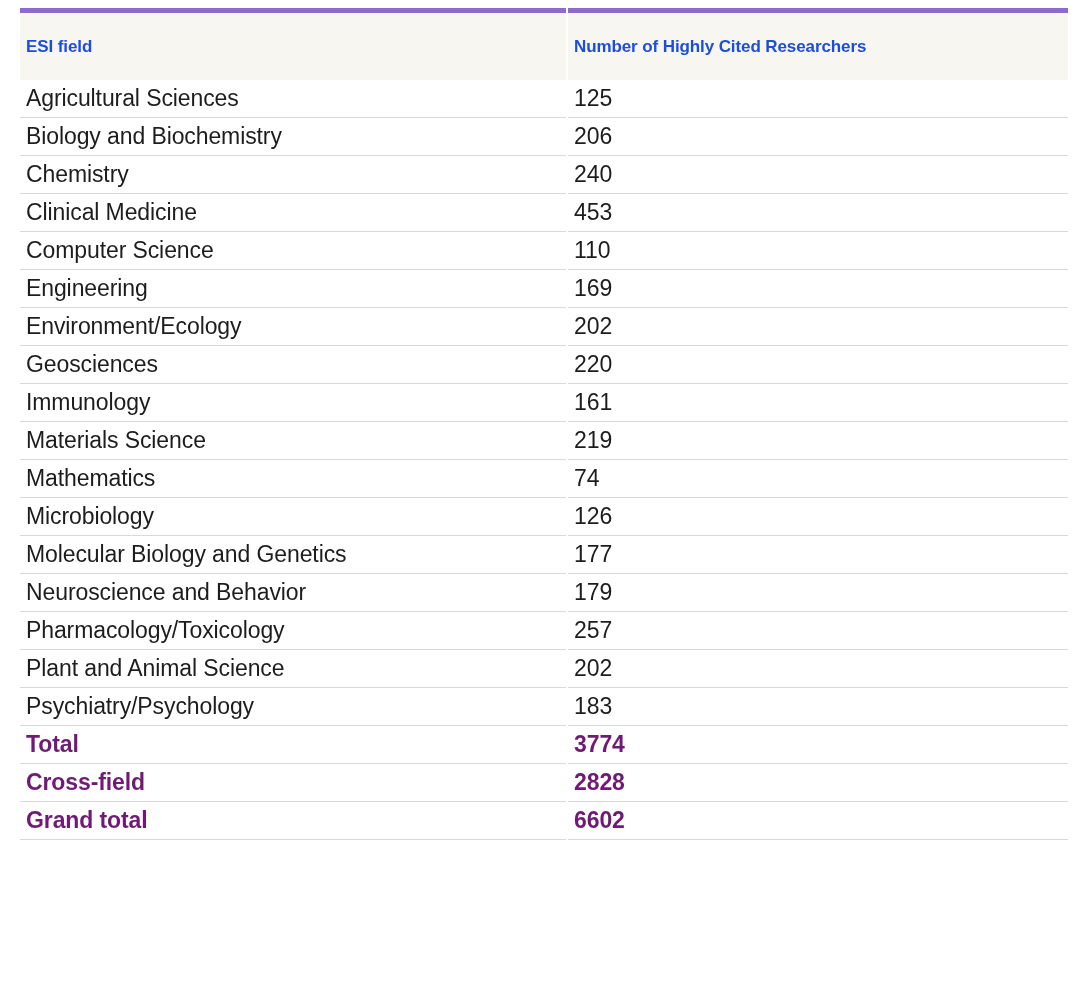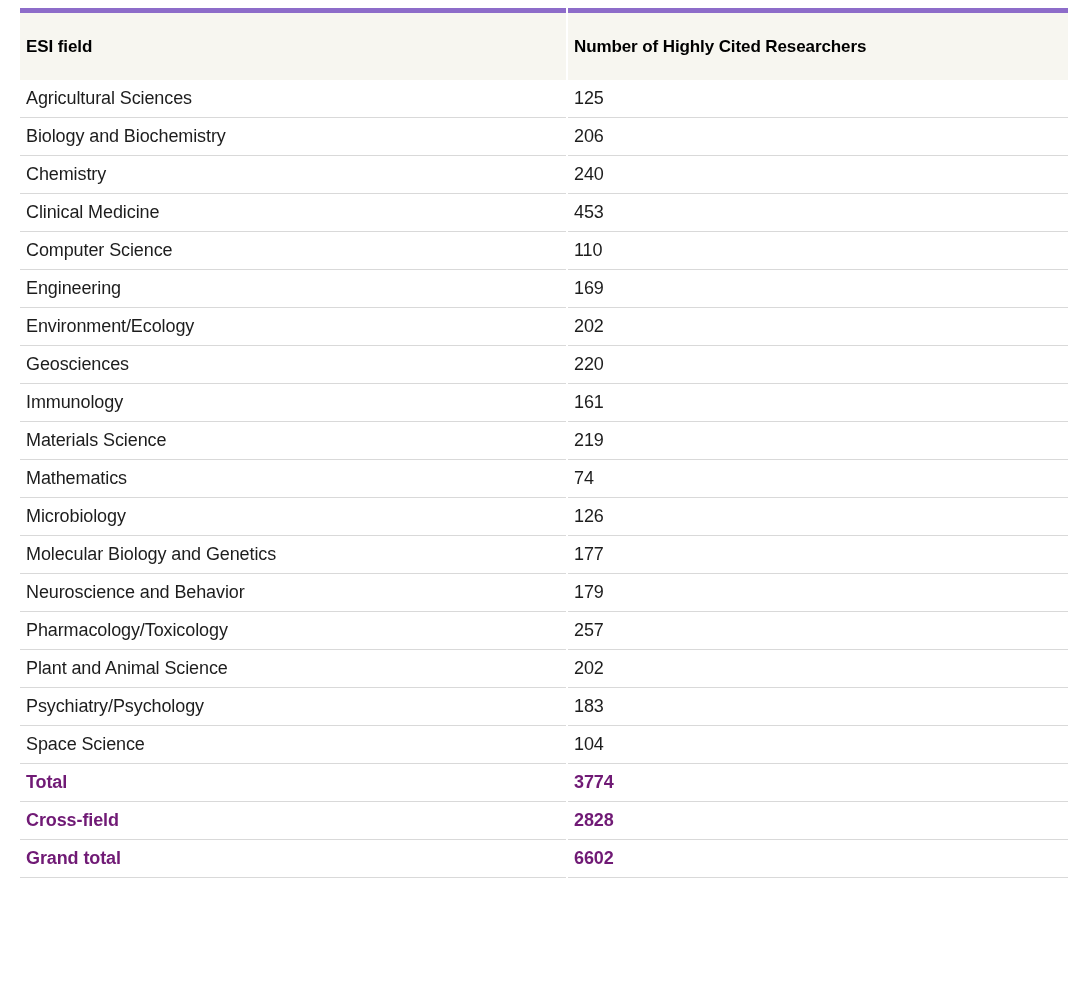--- a/index.html
+++ b/index.html
@@ -27,28 +27,28 @@
   }
   table.esi-table th {
     border-top: 5px solid #8d6cc9;
     background: #f7f6f0;
     height: 67px;
     text-align: left;
     vertical-align: middle;
     font-size: 17px;
     font-weight: bold;
     letter-spacing: -0.1px;
-    color: #000000;
+    color: #1d4ed8;
     padding: 0 0 0 6px;
   }
   table.esi-table td {
     height: 37px;
     border-bottom: 1px solid #d9d9d9;
     vertical-align: middle;
-    font-size: 18px;
+    font-size: 23px;
     letter-spacing: -0.1px;
     color: #1d1d1d;
     padding: 0 0 0 6px;
     white-space: nowrap;
     overflow: hidden;
   }
   table.esi-table tr.summary td {
     font-weight: bold;
     color: #701a75;
   }
@@ -130,24 +130,20 @@
           <td>257</td>
         </tr>
         <tr>
           <td>Plant and Animal Science</td>
           <td>202</td>
         </tr>
         <tr>
           <td>Psychiatry/Psychology</td>
           <td>183</td>
         </tr>
-        <tr>
-          <td>Space Science</td>
-          <td>104</td>
-        </tr>
         <tr class="summary">
           <td>Total</td>
           <td>3774</td>
         </tr>
         <tr class="summary">
           <td>Cross-field</td>
           <td>2828</td>
         </tr>
         <tr class="summary">
           <td>Grand total</td>

